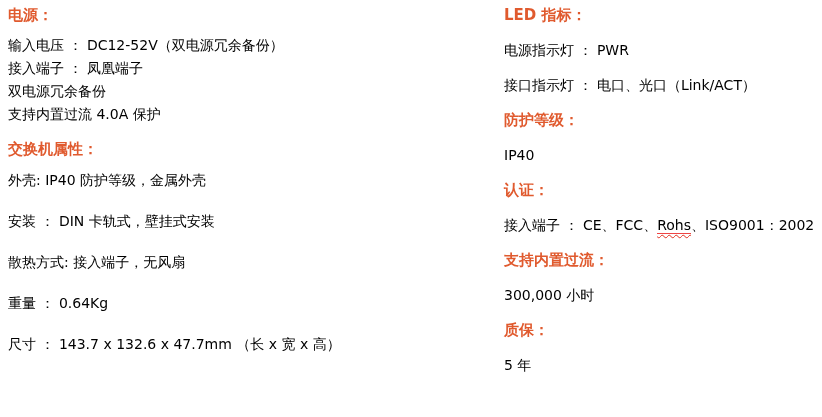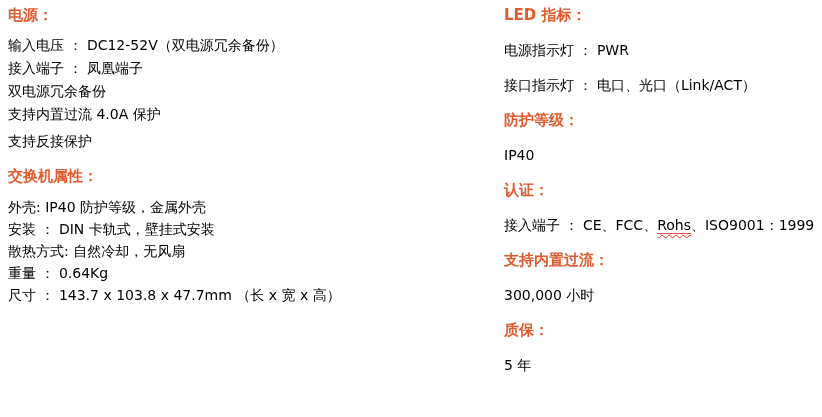--- a/index.html
+++ b/index.html
@@ -33,21 +33,21 @@
     line-height: 19px;
     white-space: nowrap;
   }
 
   
   .col-left .sec-heading.first { margin-top: 6px; }
   .line-tight { line-height: 23px; }
   .line-tight.first { margin-top: 9px; }
   .line-tight.last  { margin-top: 4px; }
   .col-left .sec-heading.second { margin-top: 14px; font-family: Liberation Serif, serif; }
-  .line-wide { margin-top: 3px; }
+  .line-wide { margin-top: 22px; }
   .line-wide.first { margin-top: 12px; }
 
   
   .rrow { margin-top: 16px; }
   .rrow.first { margin-top: 6px; }
 
   .misspelled {
     border-bottom: 1px solid #ef4444;
     text-decoration: underline wavy #e03020;
     text-decoration-thickness: 1px;
@@ -56,41 +56,40 @@
 </style>
 </head>
 <body>
 
 <div class="col col-left">
   <div class="sec-heading first">电源：</div>
   <div class="spec-line line-tight first">输入电压 ： DC12-52V（双电源冗余备份）</div>
   <div class="spec-line line-tight">接入端子 ： 凤凰端子</div>
   <div class="spec-line line-tight">双电源冗余备份</div>
   <div class="spec-line line-tight">支持内置过流 4.0A 保护</div>
-  <div class="spec-line line-tight last">支持反接保护</div>
 
   <div class="sec-heading second">交换机属性：</div>
   <div class="spec-line line-wide first">外壳: IP40 防护等级，金属外壳</div>
   <div class="spec-line line-wide">安装 ： DIN 卡轨式，壁挂式安装</div>
-  <div class="spec-line line-wide">散热方式: 自然冷却，无风扇</div>
+  <div class="spec-line line-wide">散热方式: 接入端子，无风扇</div>
   <div class="spec-line line-wide">重量 ： 0.64Kg</div>
-  <div class="spec-line line-wide">尺寸 ： 143.7 x 103.8 x 47.7mm （长 x 宽 x 高）</div>
+  <div class="spec-line line-wide">尺寸 ： 143.7 x 132.6 x 47.7mm （长 x 宽 x 高）</div>
 </div>
 
 <div class="col col-right">
   <div class="sec-heading rrow first">LED 指标：</div>
   <div class="spec-line rrow">电源指示灯 ： PWR</div>
   <div class="spec-line rrow">接口指示灯 ： 电口、光口（Link/ACT）</div>
 
   <div class="sec-heading rrow">防护等级：</div>
   <div class="spec-line rrow">IP40</div>
 
   <div class="sec-heading rrow">认证：</div>
   <div class="spec-line rrow">
-    <span>接入端子 ： CE、FCC、</span><span class="misspelled">Rohs</span><span>、ISO9001：1999</span>
+    <span>接入端子 ： CE、FCC、</span><span class="misspelled">Rohs</span><span>、ISO9001：2002</span>
   </div>
 
   <div class="sec-heading rrow">支持内置过流：</div>
   <div class="spec-line rrow">300,000 小时</div>
 
   <div class="sec-heading rrow">质保：</div>
   <div class="spec-line rrow">5 年</div>
 </div>
 
 </body></html>

